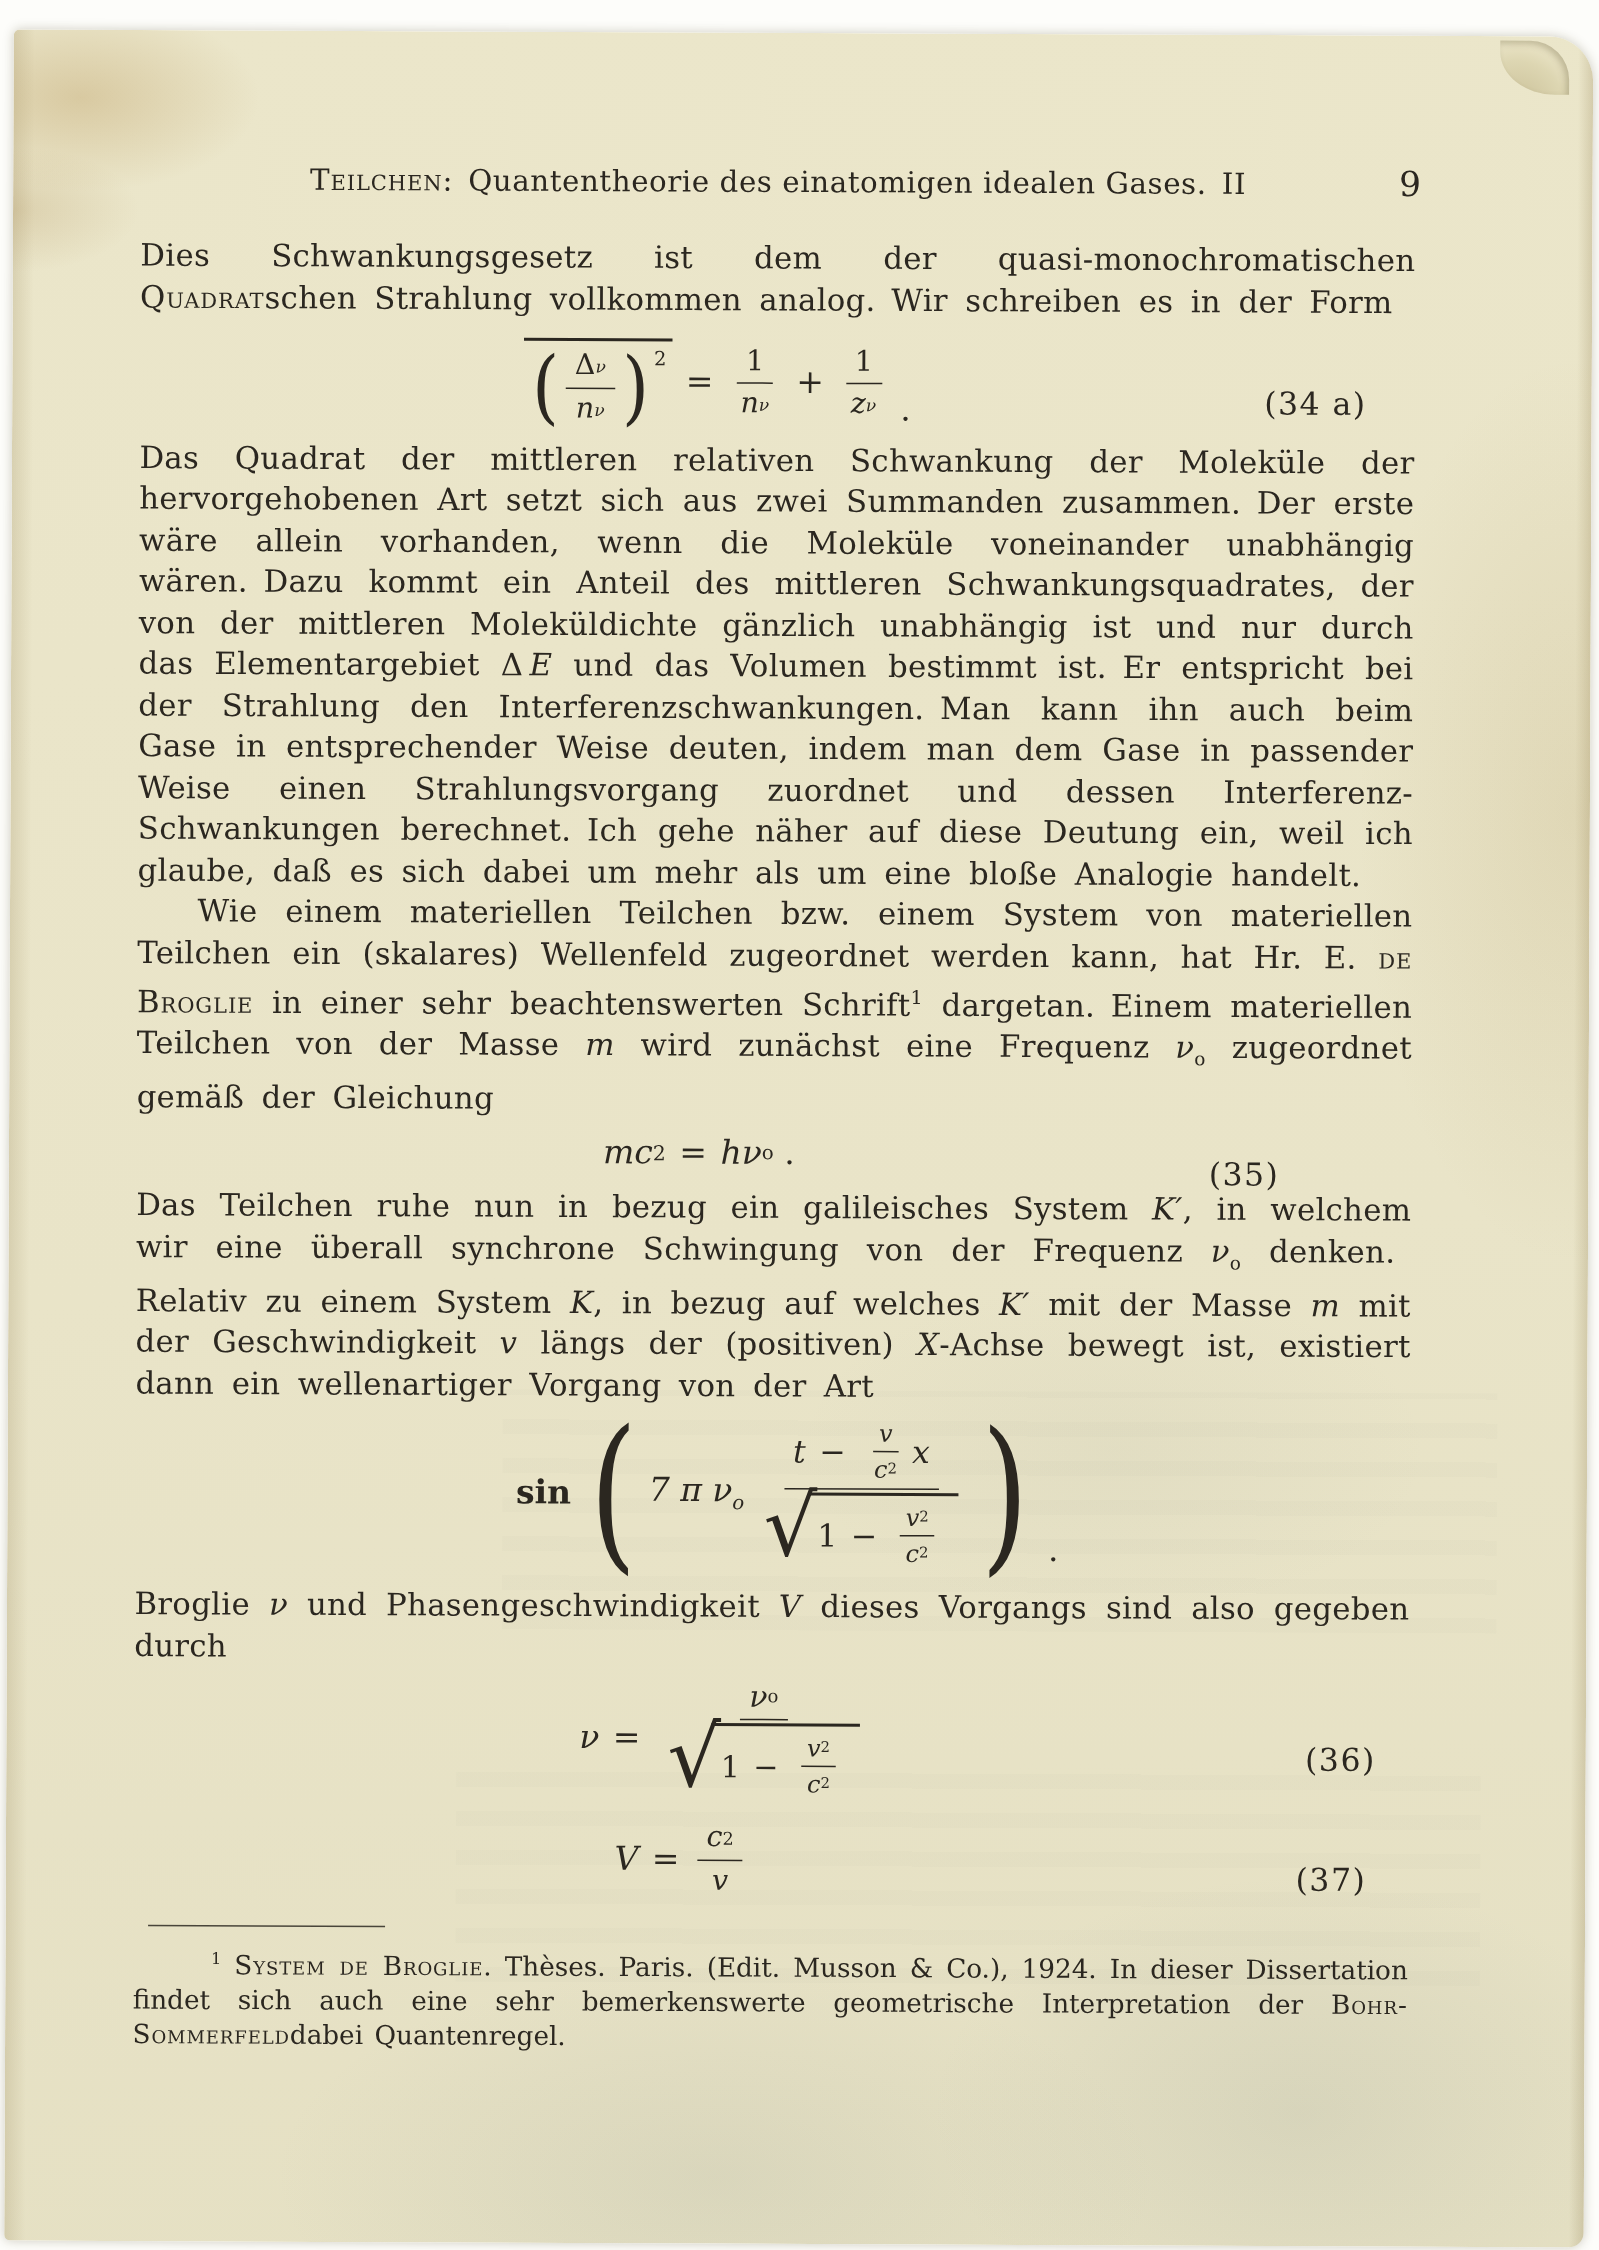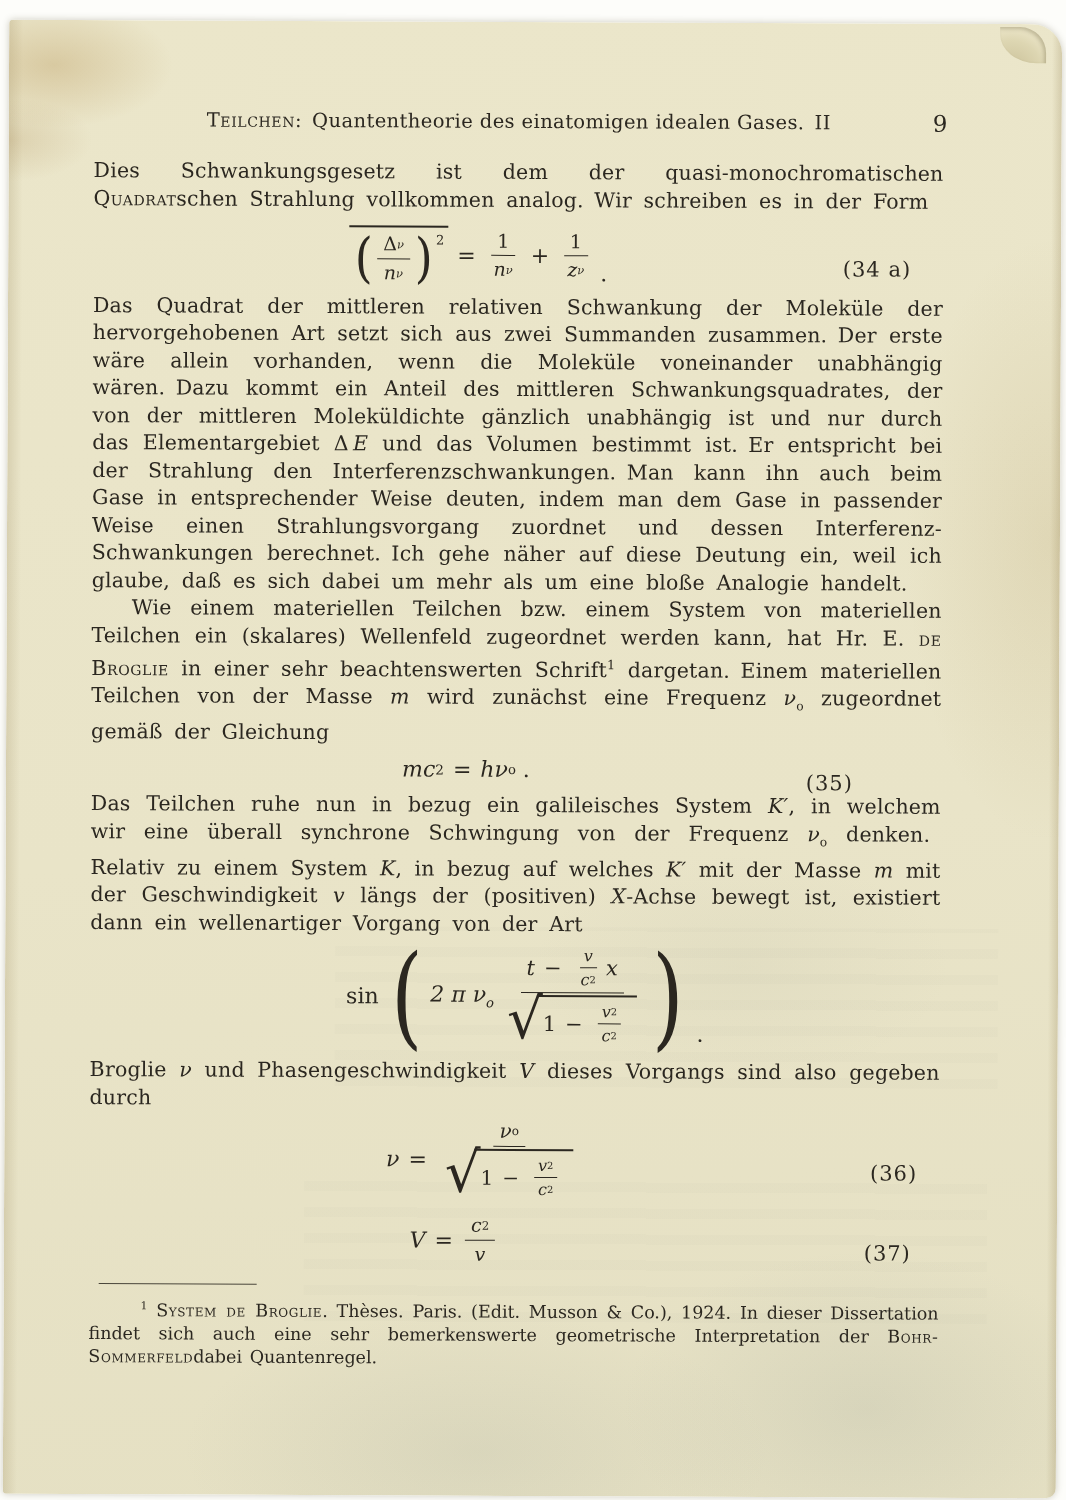--- a/index.html
+++ b/index.html
@@ -77,21 +77,21 @@
   .bp { font-weight:normal; }
   .bp34 { font-size:54px; line-height:48px; transform:scaleX(0.85); }
   .huge { font-size:112px; line-height:92px; transform:scaleX(0.72); }
   .expo { align-self:flex-start; margin:0 0 0 2px; font-size:13px; }
 
   .sqrt { display:inline-flex; align-items:flex-start; }
   .rad { font-size:56px; line-height:0.82; transform:translateY(1px); margin-right:-6px; }
   .radicand { border-top:2px solid currentColor; padding:5px 10px 0 6px;
               display:inline-flex; align-items:center; }
 
-  .fname { margin-right:6px; }
+  .fname { margin-right:6px;font-weight:bold; }
   .coef { margin:0 4px 0 2px; font-style:italic; }
 
   .fnrule { width:158px; border-top:1.5px solid #49453a; margin:18px 0 0 10px; }
   p.footnote { margin:10px 0 0; font-size:17.5px; line-height:23.5px; text-align:justify;
                word-spacing:0.12em; text-indent:52px; }
 
   .ghost { position:absolute; pointer-events:none; opacity:0.5;
            background:repeating-linear-gradient(0deg, rgba(125,130,118,0.06) 0 10px,
                       rgba(125,130,118,0) 10px 26px); }
   .ghost1 { left:330px; right:60px; top:905px; height:160px; }
@@ -169,21 +169,21 @@
       </span>
       <span class="eqtag">(35)</span>
     </div>
 
     <p class="body-par"><span>Das Teilchen ruhe nun in bezug ein galileisches System </span><span class="i">K′</span><span>, in welchem wir eine überall synchrone Schwingung von der Frequenz </span><span class="i">ν</span><sub>o</sub><span> denken. Relativ zu einem System </span><span class="i">K</span><span>, in bezug auf welches </span><span class="i">K′</span><span> mit der Masse </span><span class="i">m</span><span> mit der Geschwindigkeit </span><span class="i">v</span><span> längs der (positiven) </span><span class="i">X</span><span>-Achse bewegt ist, existiert dann ein wellenartiger Vorgang von der Art</span></p>
 
     <div class="eqrow eqsin">
       <span class="eqbody">
         <span class="fname">sin</span>
         <span class="bp huge">(</span>
-        <span class="coef"><span>2 π ν</span><sub>o</sub></span>
+        <span class="coef"><span>7 π ν</span><sub>o</sub></span>
         <span class="frac" style="font-size:21px;">
           <span class="num">
             <span class="i">t</span>
             <span class="op">−</span>
             <span class="frac subfrac">
               <span class="num">
                   <span class="i">v</span>
                 </span>
               <span class="den">
                   <span class="i">c</span>

